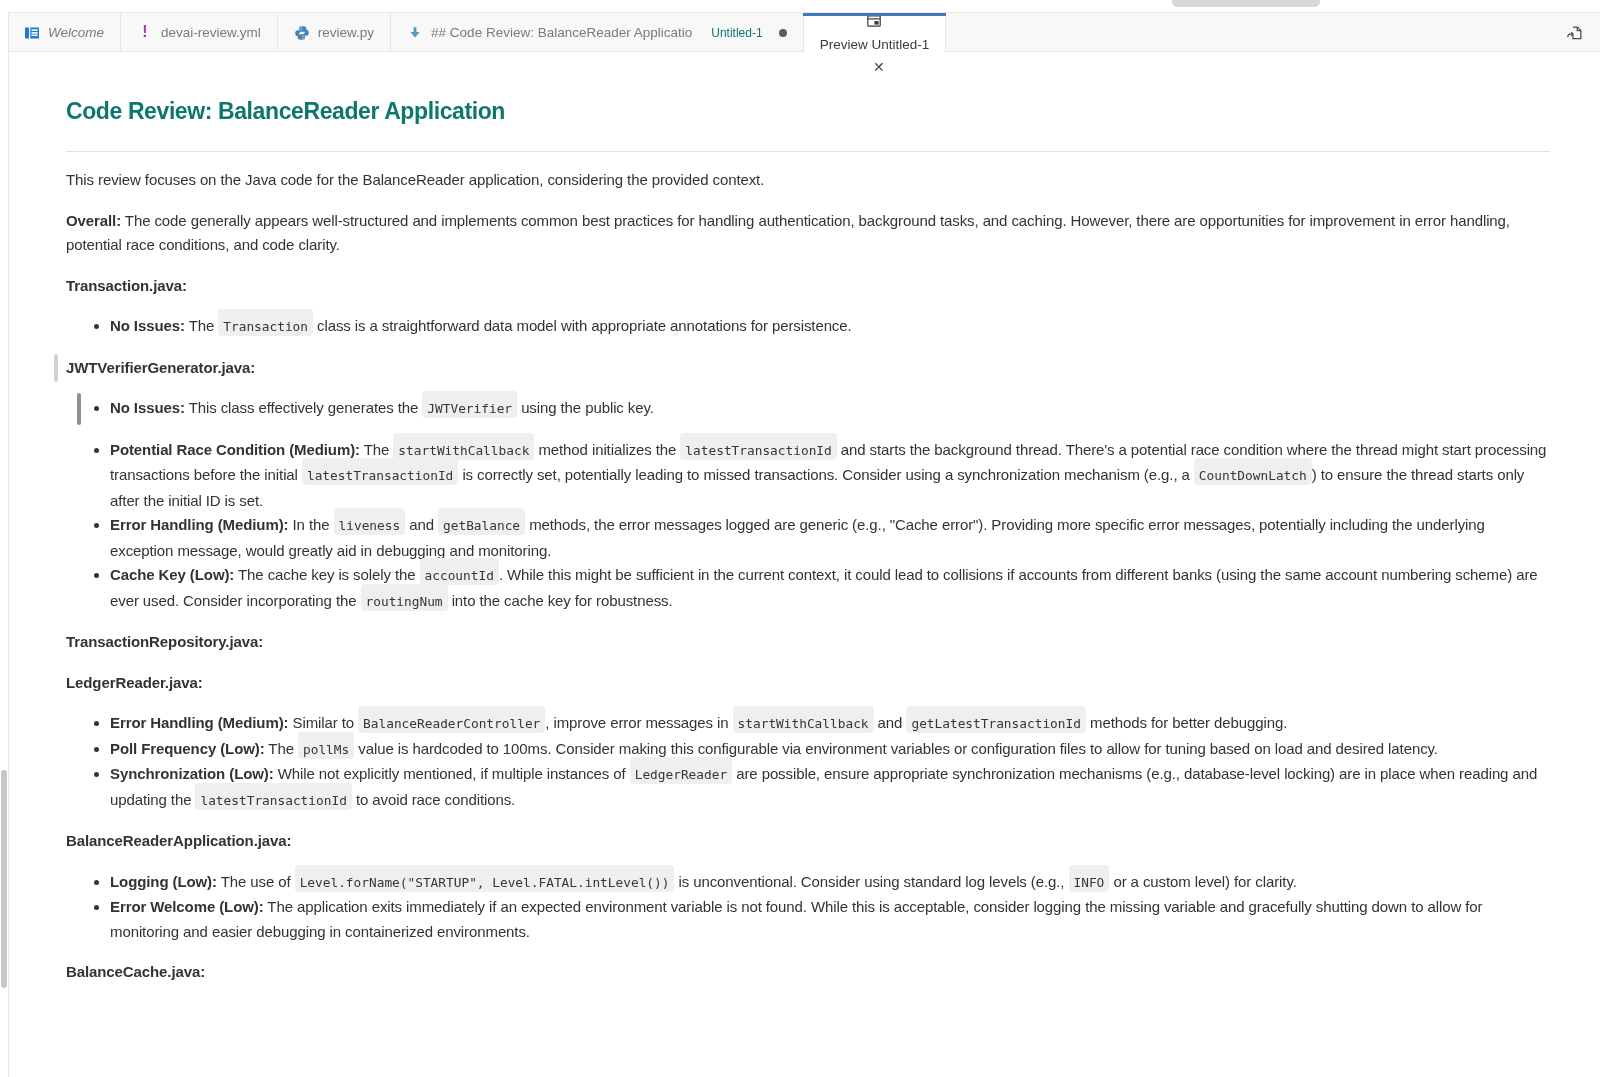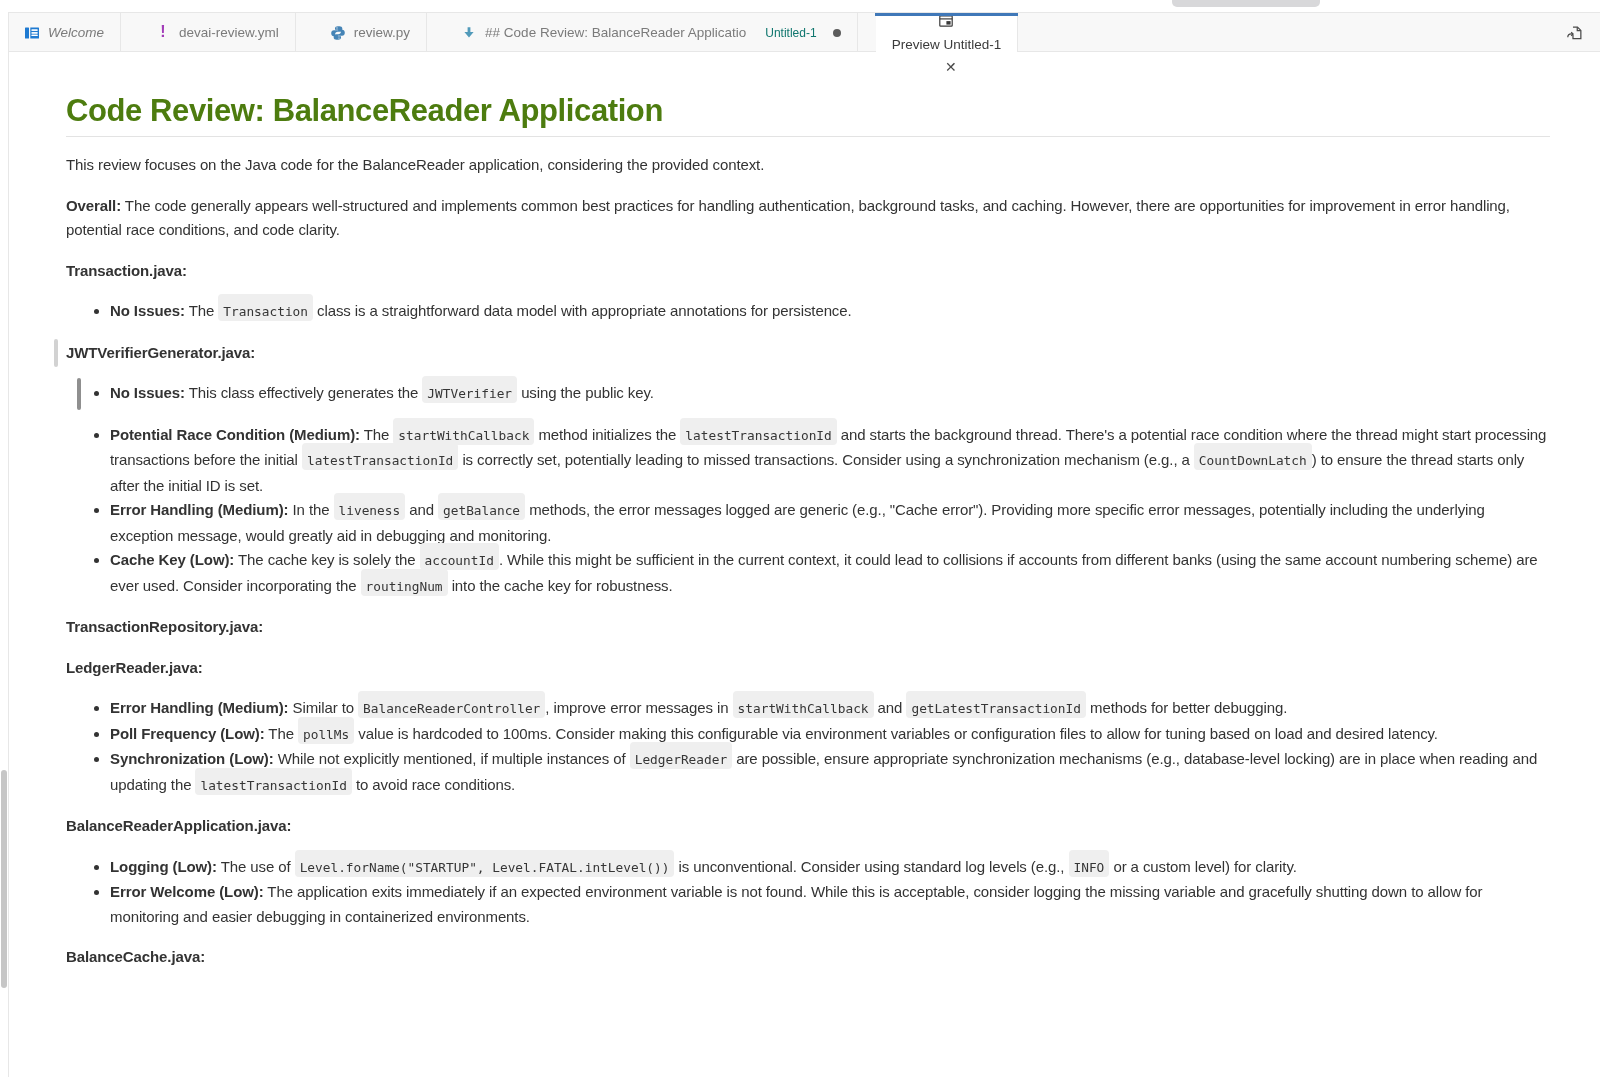--- a/index.html
+++ b/index.html
@@ -44,22 +44,22 @@
   .left-scroll-thumb { position:absolute; left:1px; top:770px; width:6px; height:218px;
     background:#c6c6c6; border-radius:3px; }
 
   
   .content {
     position:absolute; top:52px; left:9px; right:0; bottom:0; background:#fff;
     padding:43px 50px 0 57px; overflow:hidden;
   }
   .md { font-size:15px; line-height:24.5px; letter-spacing:-0.1px; color:#333; max-width:1486px; }
   .md h1 {
-    font-size:31px; line-height:32px; font-weight:700; letter-spacing:-0.4px; color:#4d7c0f;
-    margin:0 0 15px 0; padding-bottom:9px; border-bottom:1px solid #e3e3e3;
+    font-size:23px; line-height:32px; font-weight:700; letter-spacing:-0.4px; color:#0f766e;
+    margin:0 0 15px 0; padding-bottom:24px; border-bottom:1px solid #e3e3e3;
   }
   .md p { margin:16px 0; }
   .md p.md-h { font-weight:700; }
   .md strong { font-weight:700; }
   .md ul { margin:16px 0; padding-left:44px; }
   .md li { position:relative; }
   .md code {
     font-family:"DejaVu Sans Mono", monospace; font-size:12.8px; letter-spacing:0;
     background:#efefef; border-radius:4px; padding:10px 5px 2px; color:#363636;
   }
@@ -73,21 +73,21 @@
 </head>
 <body>
 
 <div class="window">
   <div class="top-strip">
     <div class="top-gray-bar"></div>
   </div>
 
   <div class="tabbar">
     <div class="tabbar-hairline"></div>
-    <div style="display:flex;align-items:flex-start;gap:18px;">
+    <div style="display:flex;align-items:flex-start;">
         <div class="tab">
           <span class="tab-icon">
             <svg width="16" height="16" viewBox="0 0 16 16">
               <g fill="#1f7ad1">
                 <rect x="1" y="2.5" width="4" height="11" rx="0.5"></rect>
                 <path d="M6.3 2.5h8.2a.5.5 0 0 1 .5.5v10a.5.5 0 0 1-.5.5H6.3zM7.6 4.6h5.9v1.2H7.6zm0 2.6h5.9v1.2H7.6zm0 2.6h5.9v1.2H7.6z" fill-rule="evenodd"></path>
                 <path d="M7.6 4.6h5.9v1.2H7.6zm0 2.6h5.9v1.2H7.6zm0 2.6h5.9v1.2H7.6z" fill="#fff"></path>
               </g>
             </svg>
           </span>

